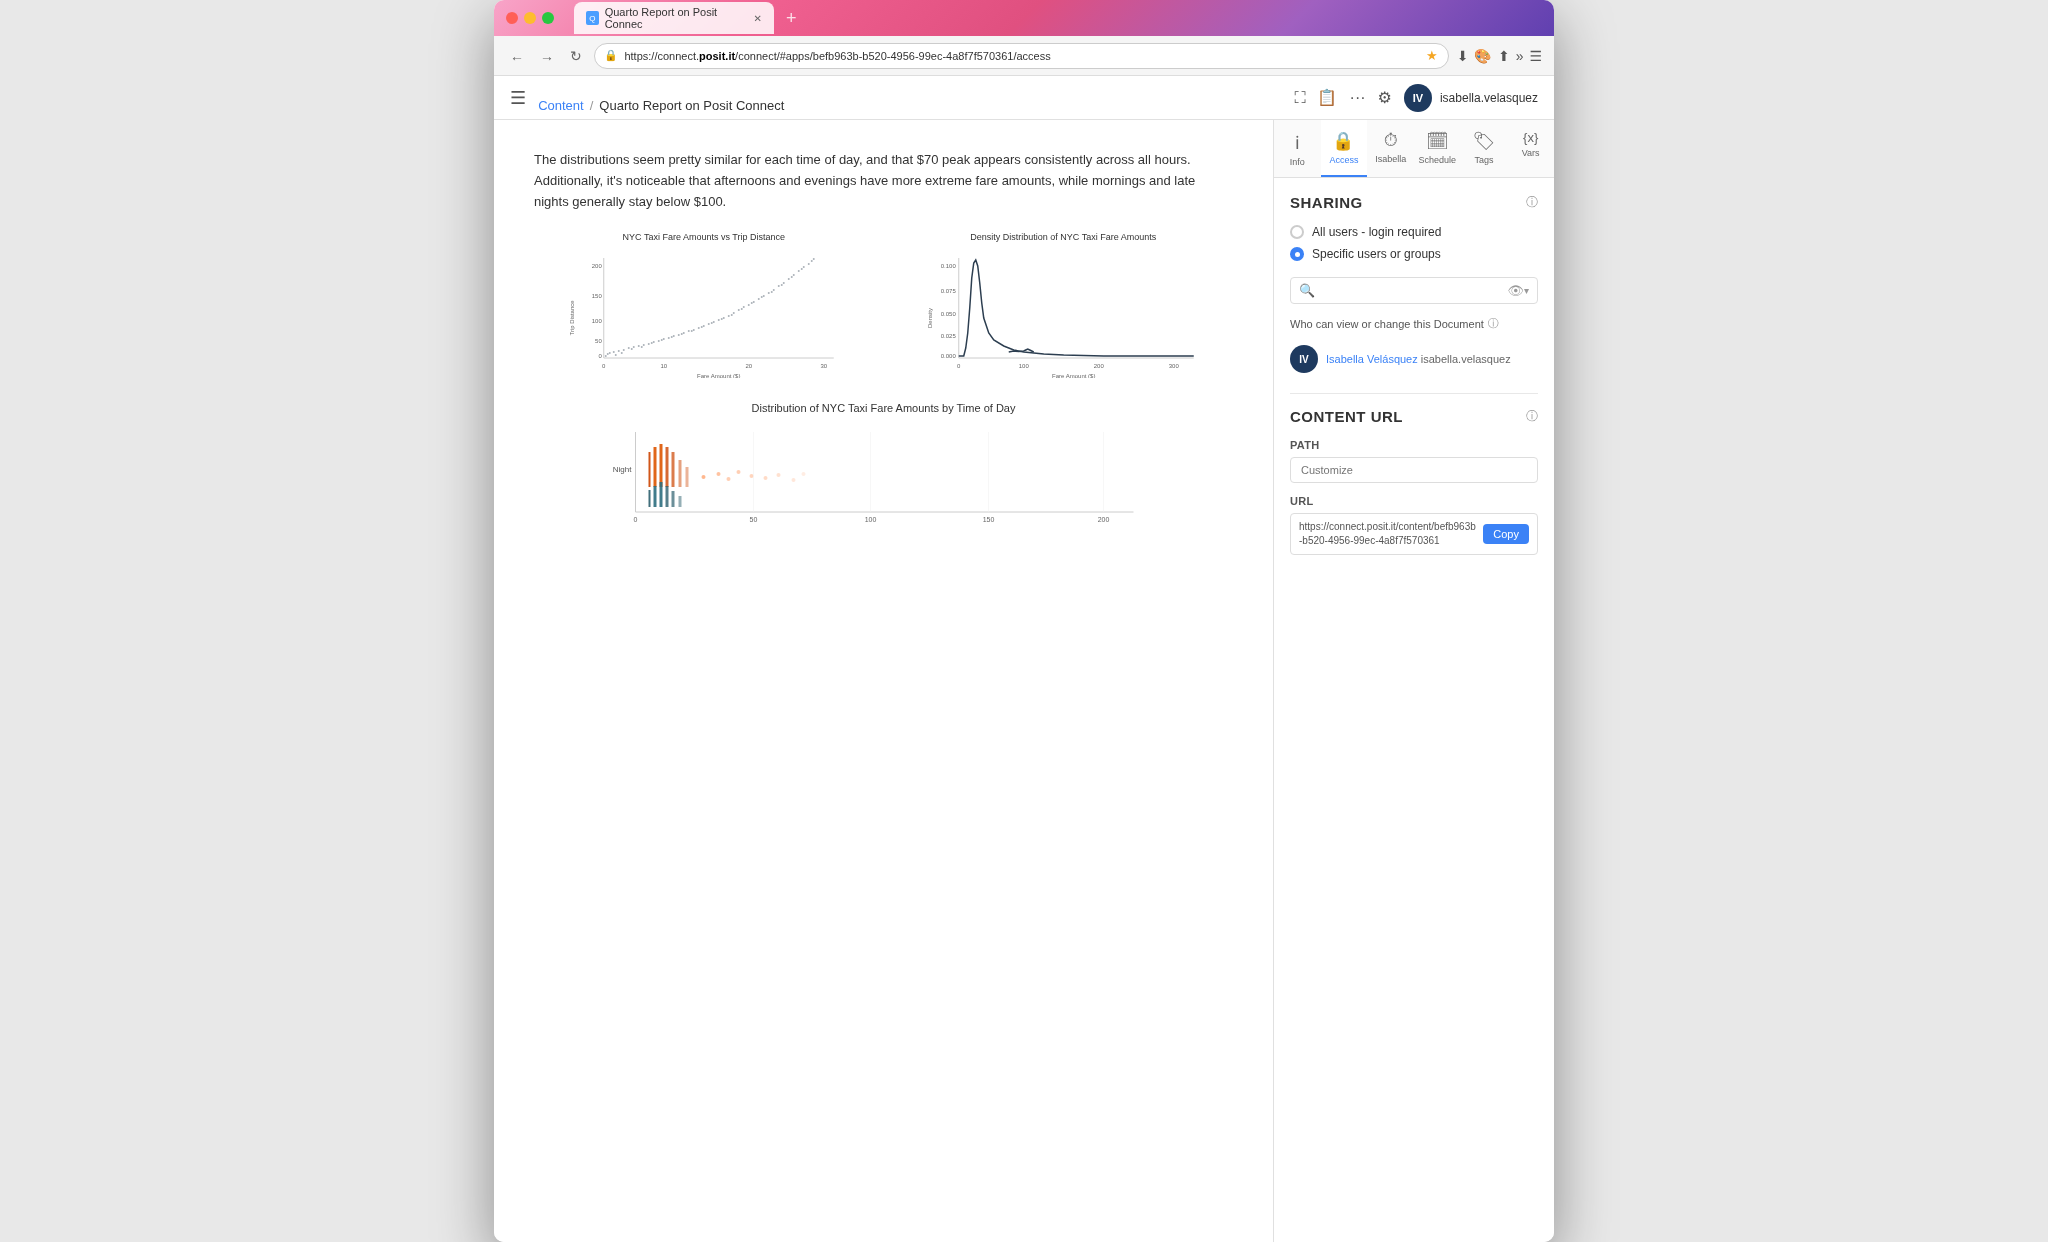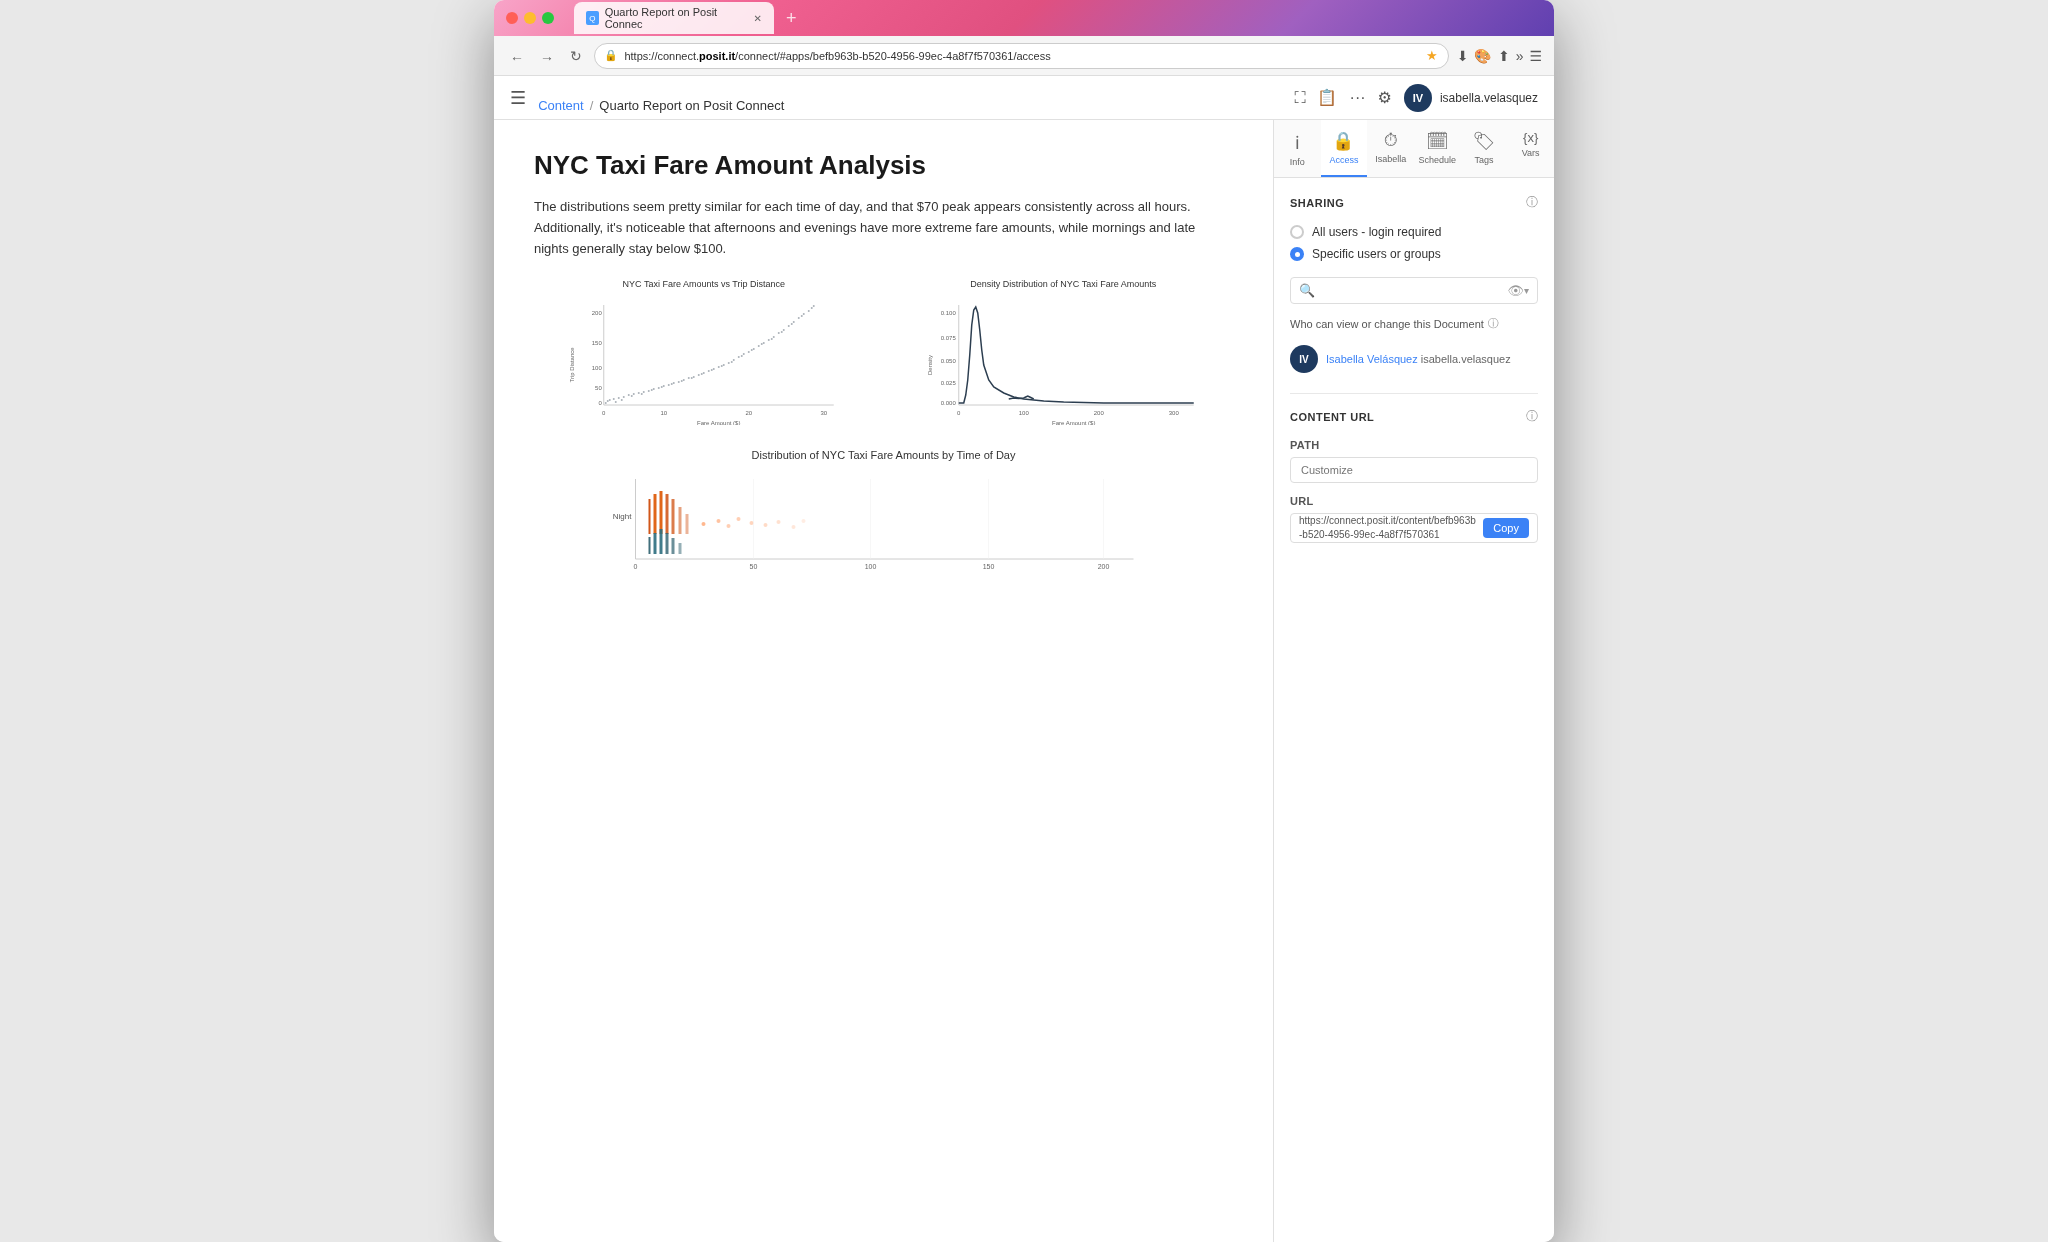--- a/index.html
+++ b/index.html
@@ -152,21 +152,21 @@
 
     
     .panel-content { padding: 16px; }
 
     .section-header {
       display: flex;
       align-items: center;
       justify-content: space-between;
       margin-bottom: 14px;
     }
-    .section-title { font-size: 11px; font-weight: 700; color: #333; letter-spacing: 0.5px; text-transform: uppercase; }
+    .section-title { font-size: 15px; font-weight: 700; color: #333; letter-spacing: 0.5px; text-transform: uppercase; }
     .info-icon { font-size: 12px; color: #999; cursor: pointer; }
 
     
     .radio-group { display: flex; flex-direction: column; gap: 8px; margin-bottom: 16px; }
     .radio-option { display: flex; align-items: center; gap: 8px; font-size: 12px; color: #333; cursor: pointer; text-align: center; }
     .radio-circle {
       width: 14px; height: 14px;
       border-radius: 50%;
       border: 2px solid #ccc;
       flex-shrink: 0;
@@ -230,21 +230,21 @@
       font-size: 11px;
       color: #999;
       margin-bottom: 12px;
       background: white;
       outline: none;
     }
     .url-display {
       width: 100%;
       border: 1px solid #ddd;
       border-radius: 4px;
-      padding: 0 8px;
+      padding: 6px 8px;
       font-size: 10px;
       color: #333;
       display: flex;
       align-items: center;
       gap: 6px;
       background: white;
     }
     .url-text { flex: 1; font-size: 10px; color: #555; word-break: break-all; line-height: 1.4; }
     .copy-btn {
       background: #3b82f6;
@@ -317,21 +317,20 @@
       <div class="avatar-area">
         <div class="avatar">IV</div>
         <span>isabella.velasquez</span>
       </div>
     </div>
   </div>
 
   <div class="main-layout">
 
     <div class="content-area">
-      <h1 class="report-title">NYC Taxi Fare Amount Analysis</h1>
       <p class="report-text">The distributions seem pretty similar for each time of day, and that $70 peak appears consistently across all hours. Additionally, it's noticeable that afternoons and evenings have more extreme fare amounts, while mornings and late nights generally stay below $100.</p>
 
       <div class="charts-row">
 
         <div class="chart-container">
           <div class="chart-title">NYC Taxi Fare Amounts vs Trip Distance</div>
           <svg width="100%" height="130" viewBox="0 0 280 130">
 
             <line x1="40" y1="10" x2="40" y2="110" stroke="#ccc" stroke-width="1"></line>
             <line x1="40" y1="110" x2="270" y2="110" stroke="#ccc" stroke-width="1"></line>

